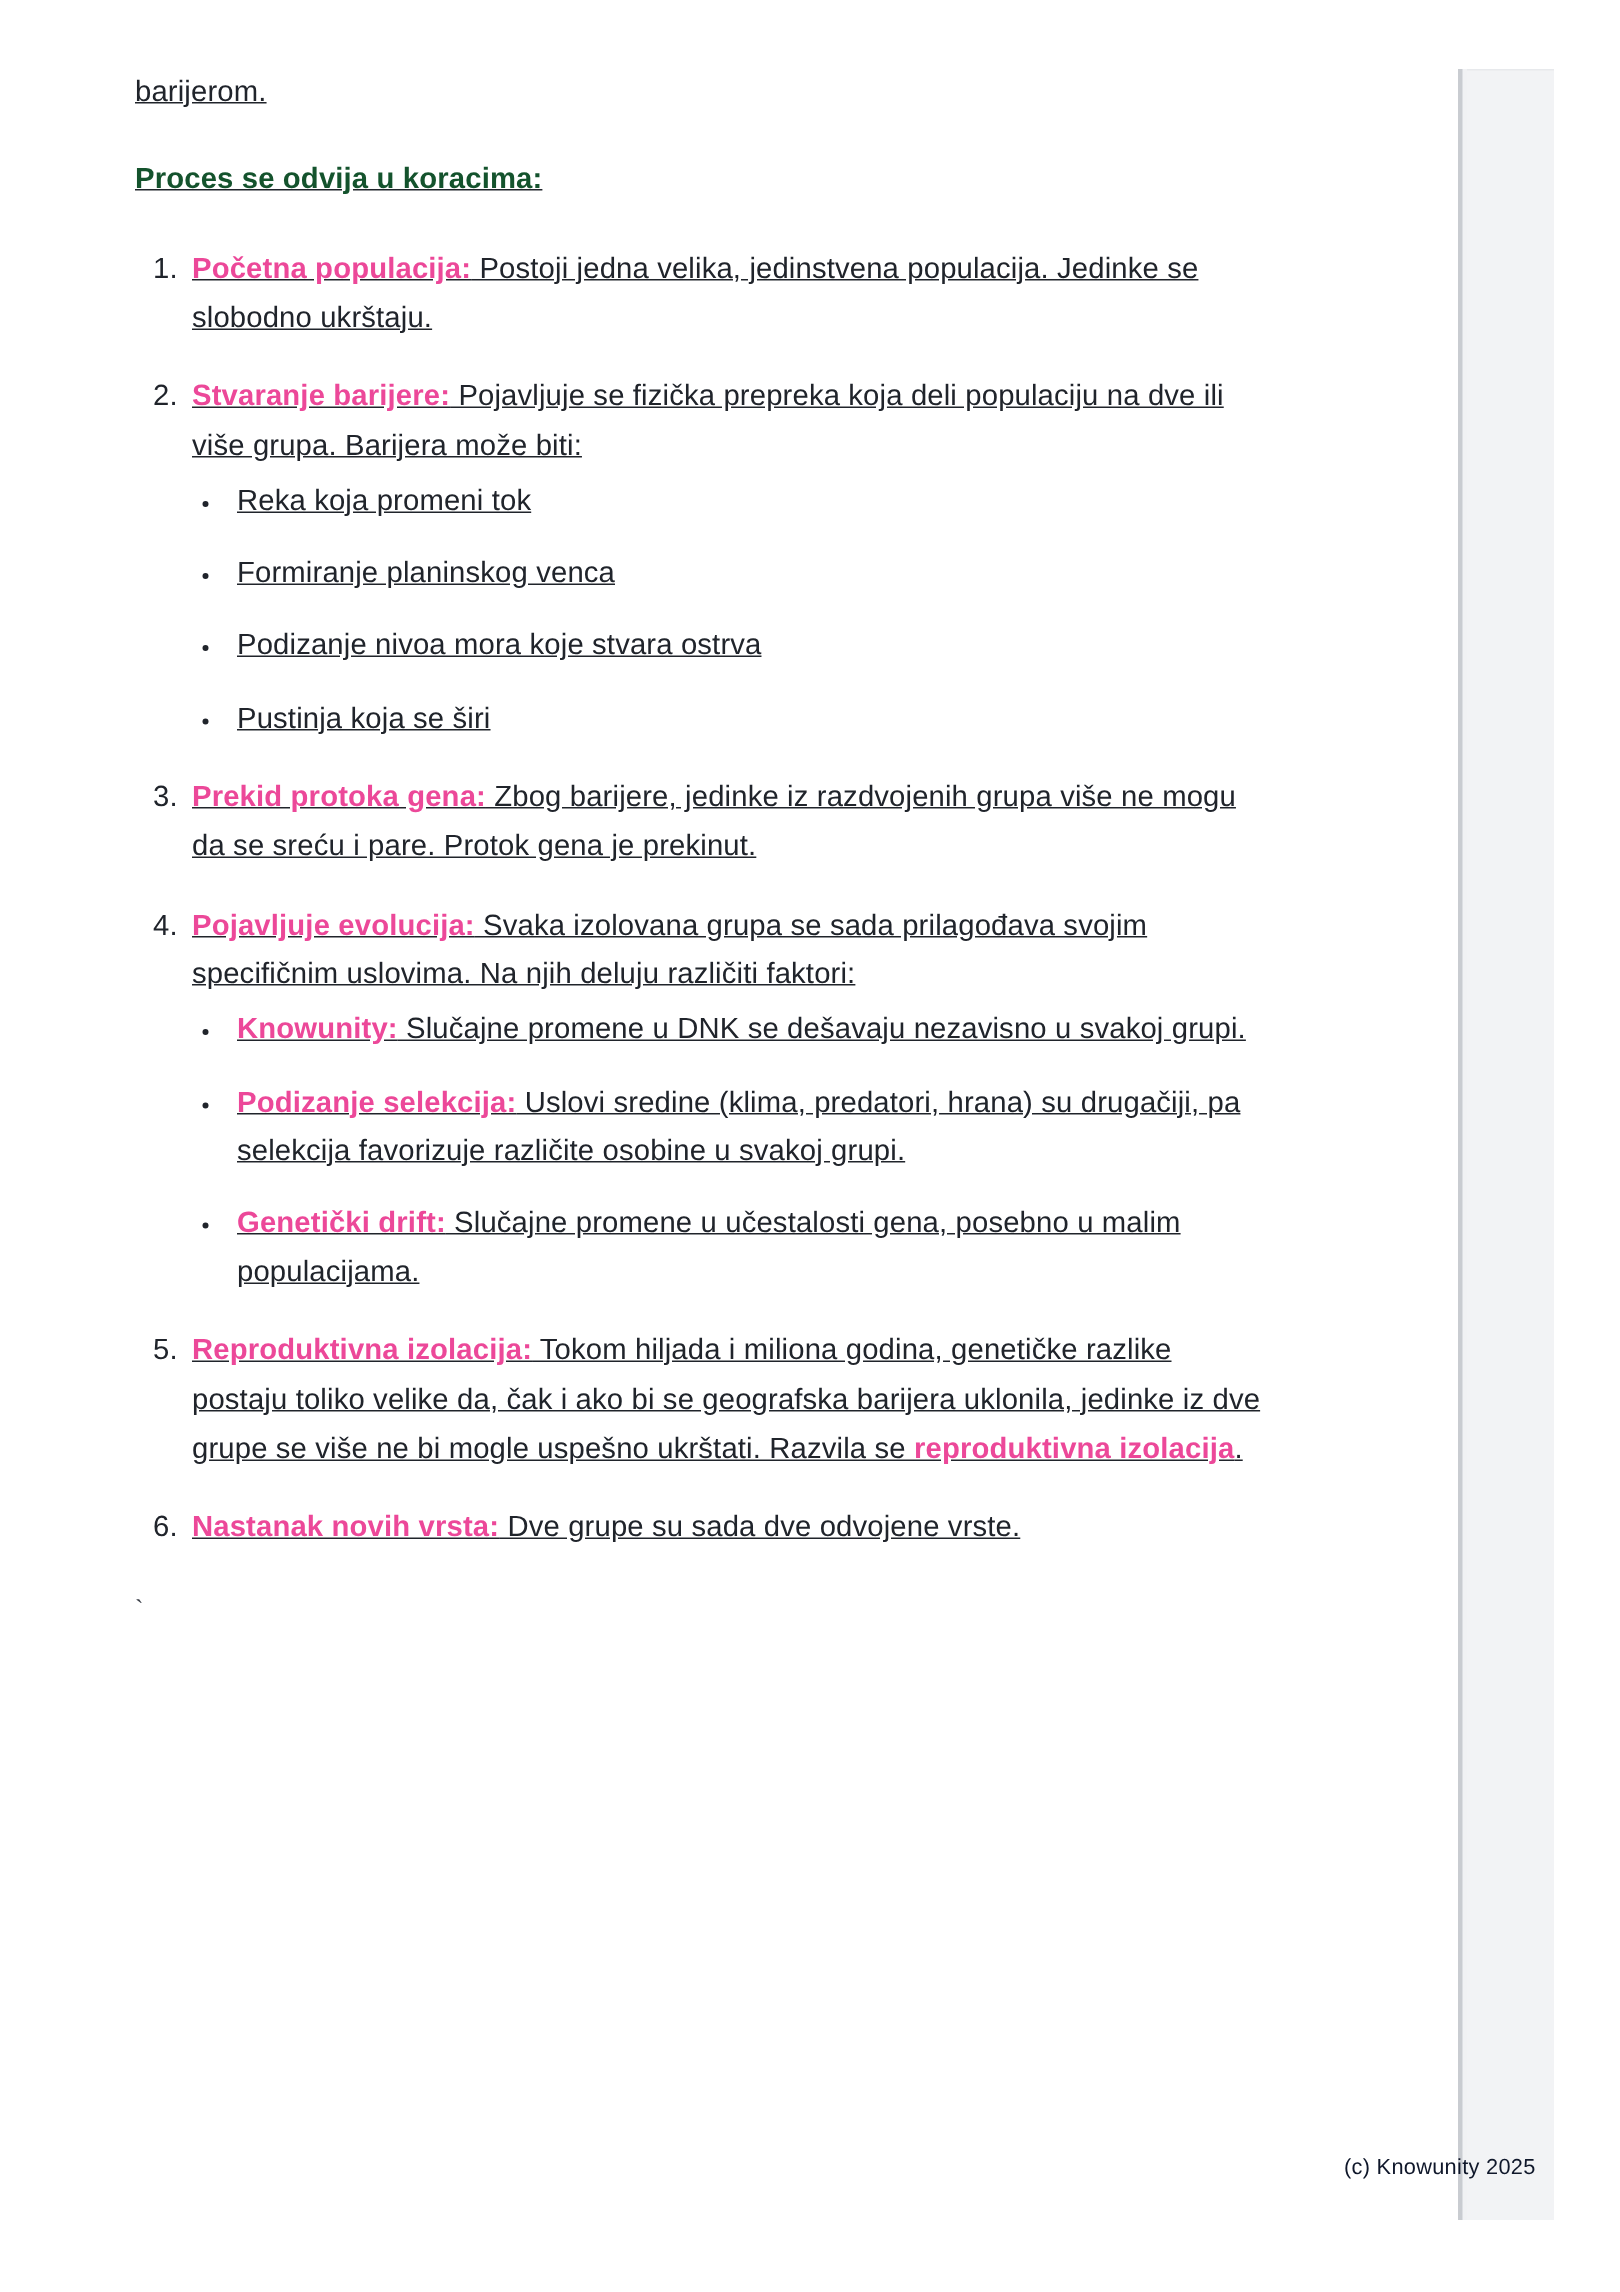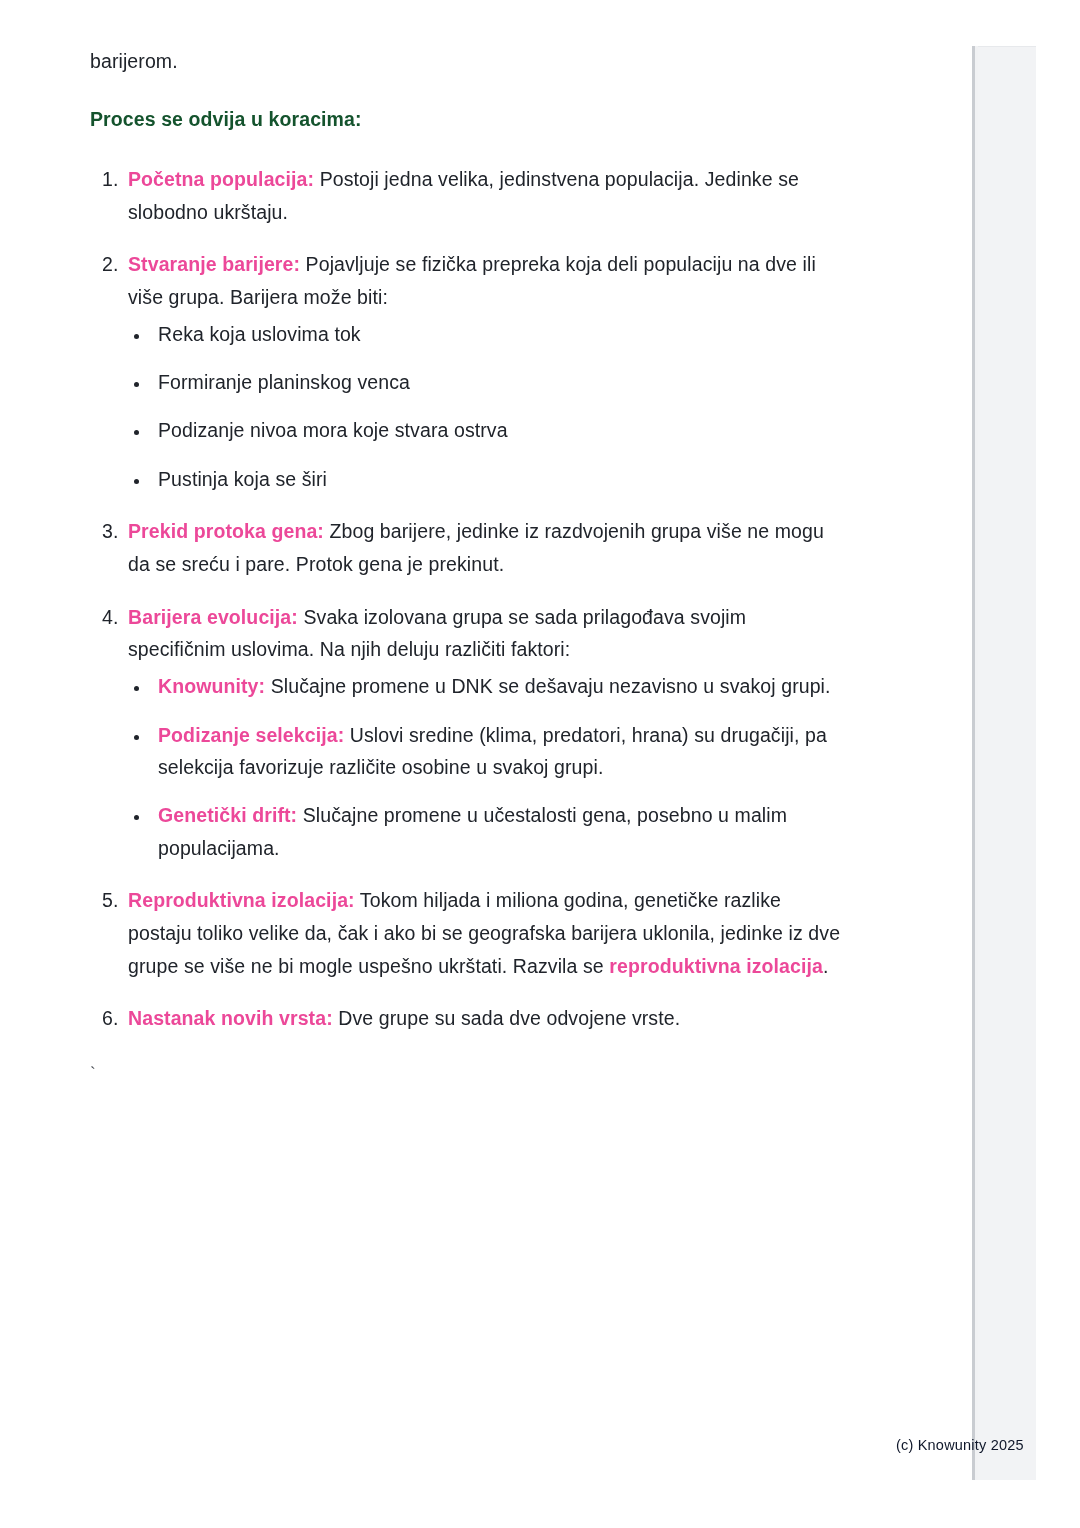--- a/index.html
+++ b/index.html
@@ -36,20 +36,21 @@
     background: #f2f3f5;
     border-top: 1px solid #e7e9ec;
   }
 
   
   #doc {
     position: absolute;
     top: 46px;
     left: 90px;
     width: 752px;
+    text-decoration: underline;
   }
 
   .para {
     font-size: 19.5px;
     line-height: 1.62;
     color: #20242b;
     margin: 0 0 26px 0;
     letter-spacing: 0.1px;
   }
 
@@ -135,33 +136,33 @@
 
   <ol class="steps">
 
     <li>
       <b class="b">Početna populacija:</b><span> Postoji jedna velika, jedinstvena populacija. Jedinke se slobodno ukrštaju.</span>
     </li>
 
     <li>
       <b class="b">Stvaranje barijere:</b><span> Pojavljuje se fizička prepreka koja deli populaciju na dve ili više grupa. Barijera može biti:</span>
       <ul class="subs">
-        <li><span>Reka koja uslovima tok</span></li>
+        <li><span>Reka koja promeni tok</span></li>
         <li><span>Formiranje planinskog venca</span></li>
         <li><span>Podizanje nivoa mora koje stvara ostrva</span></li>
         <li><span>Pustinja koja se širi</span></li>
       </ul>
     </li>
 
     <li>
       <b class="b">Prekid protoka gena:</b><span> Zbog barijere, jedinke iz razdvojenih grupa više ne mogu da se sreću i pare. Protok gena je prekinut.</span>
     </li>
 
     <li>
-      <b class="b">Barijera evolucija:</b><span> Svaka izolovana grupa se sada prilagođava svojim specifičnim uslovima. Na njih deluju različiti faktori:</span>
+      <b class="b">Pojavljuje evolucija:</b><span> Svaka izolovana grupa se sada prilagođava svojim specifičnim uslovima. Na njih deluju različiti faktori:</span>
       <ul class="subs">
         <li><b class="b">Knowunity:</b><span> Slučajne promene u DNK se dešavaju nezavisno u svakoj grupi.</span></li>
         <li><b class="b">Podizanje selekcija:</b><span> Uslovi sredine (klima, predatori, hrana) su drugačiji, pa selekcija favorizuje različite osobine u svakoj grupi.</span></li>
         <li><b class="b">Genetički drift:</b><span> Slučajne promene u učestalosti gena, posebno u malim populacijama.</span></li>
       </ul>
     </li>
 
     <li>
       <b class="b">Reproduktivna izolacija:</b><span> Tokom hiljada i miliona godina, genetičke razlike postaju toliko velike da, čak i ako bi se geografska barijera uklonila, jedinke iz dve grupe se više ne bi mogle uspešno ukrštati. Razvila se </span><b class="b">reproduktivna izolacija</b><span>.</span>
     </li>

